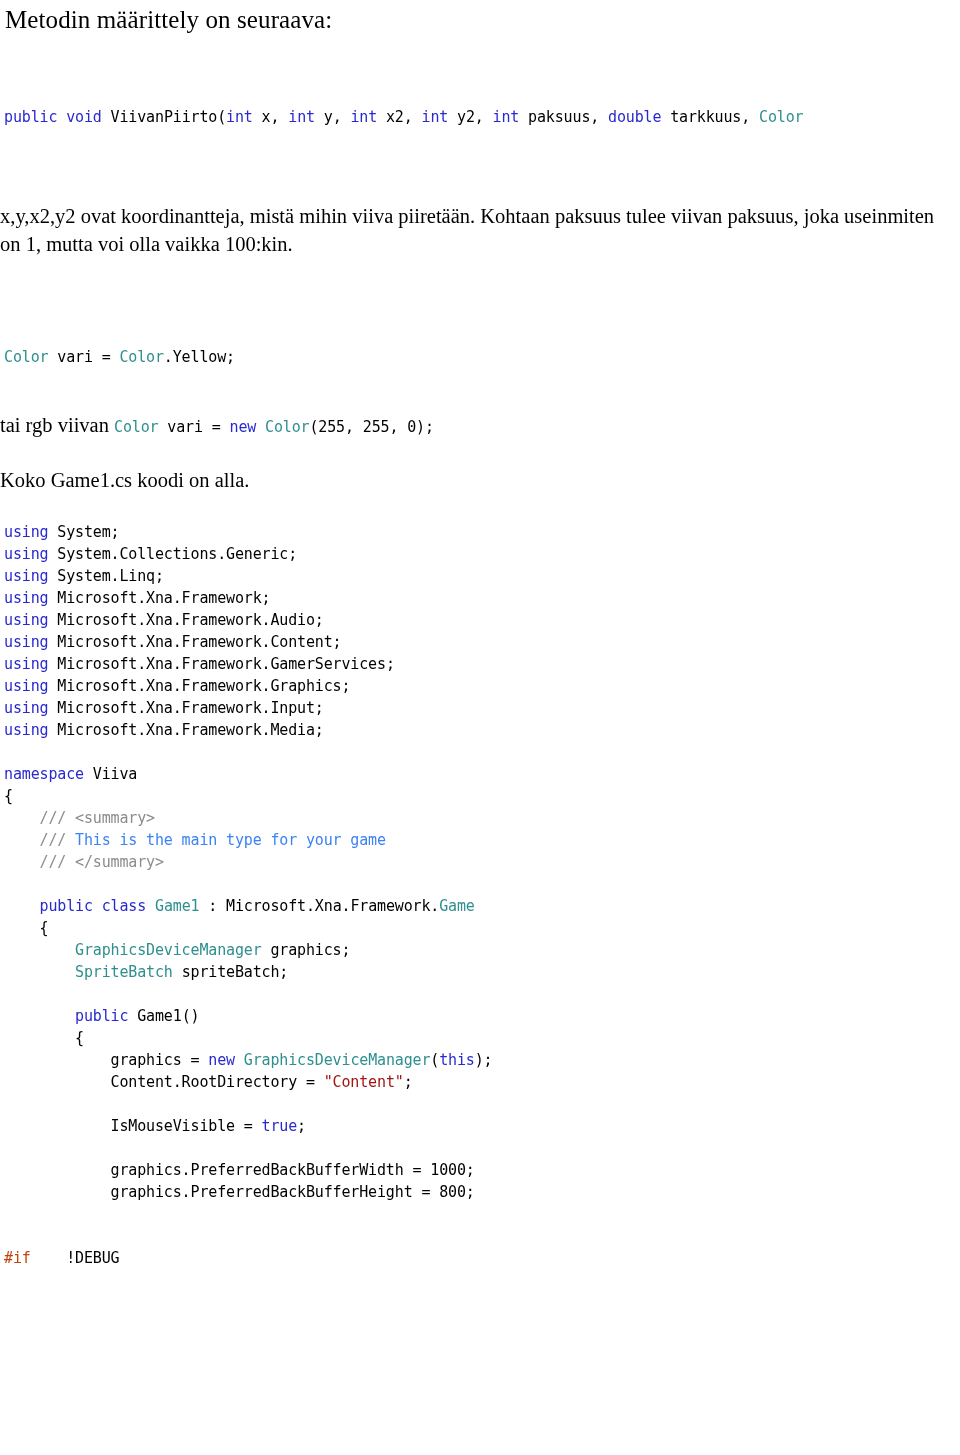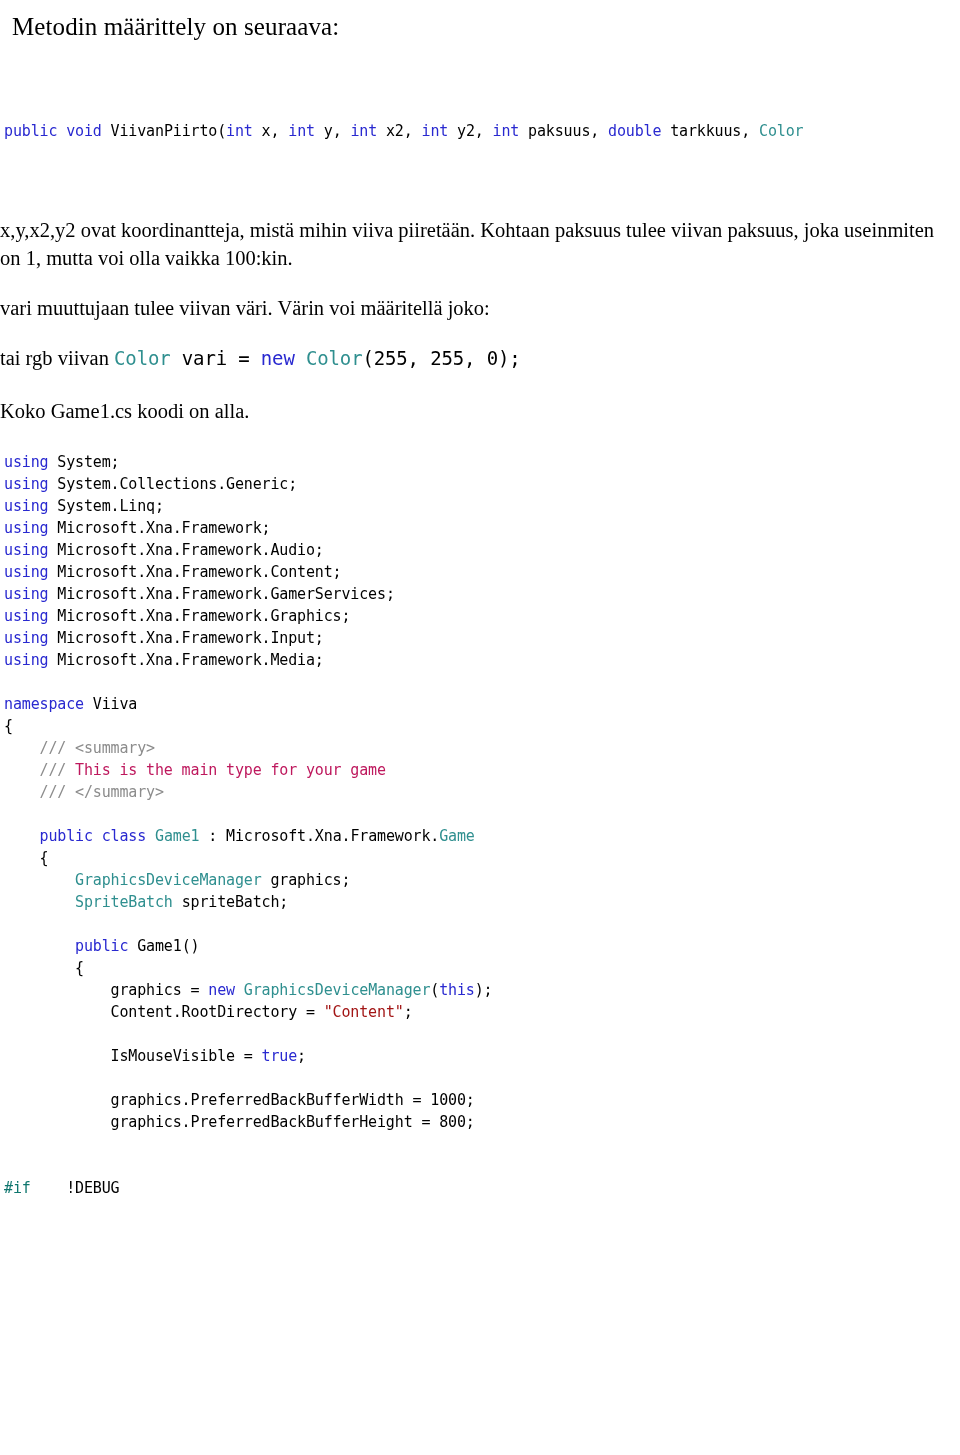--- a/index.html
+++ b/index.html
@@ -21,21 +21,21 @@
     height: 1455px;
     padding: 0;
     box-sizing: border-box;
   }
 
   
   .doc-title {
     font-family: "Liberation Serif", "DejaVu Serif", serif;
     font-size: 25px;
     line-height: 30px;
-    margin: 8px;
+    margin: 1px;
     padding: 4px 0 0 4px;
     font-weight: normal;
     letter-spacing: 0.1px;
   }
   .prose {
     font-family: "Liberation Serif", "DejaVu Serif", serif;
     font-size: 20.5px;
     line-height: 28.2px;
     padding-right: 6px;
   }
@@ -49,31 +49,31 @@
     font-family: "DejaVu Sans Mono", "Liberation Mono", monospace;
     font-size: 15px;
     line-height: 22px;
     white-space: pre;
     padding-left: 4px;
     color: #000000;
     letter-spacing: -0.15px;
   }
   .code-inline {
     font-family: "DejaVu Sans Mono", "Liberation Mono", monospace;
-    font-size: 19px;
+    font-size: 15px;
     letter-spacing: -0.15px;
   }
   .ln { display: block; min-height: 22px; }
 
   .kw  { color: #2929d0; }          
   .typ { color: #2f8f8f; }          
   .str { color: #a21515; }          
-  .cmt { color: #be185d; }          
+  .cmt { color: #3b82f6; }          
   .cms { color: #8c8c8c; }          
-  .pp  { color: #0f766e; text-align: right; }          
+  .pp  { color: #c2410c; text-align: right; }          
   .num { color: #000000; }
 </style>
 </head>
 <body>
 
 <div class="page">
 
   <h1 class="doc-title">Metodin määrittely on seuraava:</h1>
 
   <div class="spacer-26"></div>
@@ -83,26 +83,26 @@
   </div>
 
   <div class="spacer-30"></div>
 
   <div class="prose">
     <div class="prose-line">x,y,x2,y2 ovat koordinantteja, mistä mihin viiva piiretään. Kohtaan paksuus tulee viivan paksuus, joka useinmiten on 1, mutta voi olla vaikka 100:kin.</div>
   </div>
 
   <div class="spacer-22"></div>
 
-  <div class="prose">
-    <div class="prose-line">vari muuttujaan tulee viivan väri. Värin voi määritellä joko:</div>
-  </div>
 
   <div class="spacer-22"></div>
 
+  <div class="code">
+    <span class="ln"><span class="typ">Color</span><span class="num"> vari = </span><span class="typ">Color</span><span class="num">.Yellow;</span></span>
+  </div>
 
   <div class="prose" style="line-height:26px;">
     <span>tai rgb viivan </span><span class="code-inline"><span class="typ">Color</span><span class="num"> vari = </span><span class="kw">new</span><span class="num"> </span><span class="typ">Color</span><span class="num">(255, 255, 0);</span></span>
   </div>
 
   <div class="spacer-26"></div>
 
   <div class="prose">
     <div class="prose-line">Koko Game1.cs koodi on alla.</div>
   </div>

